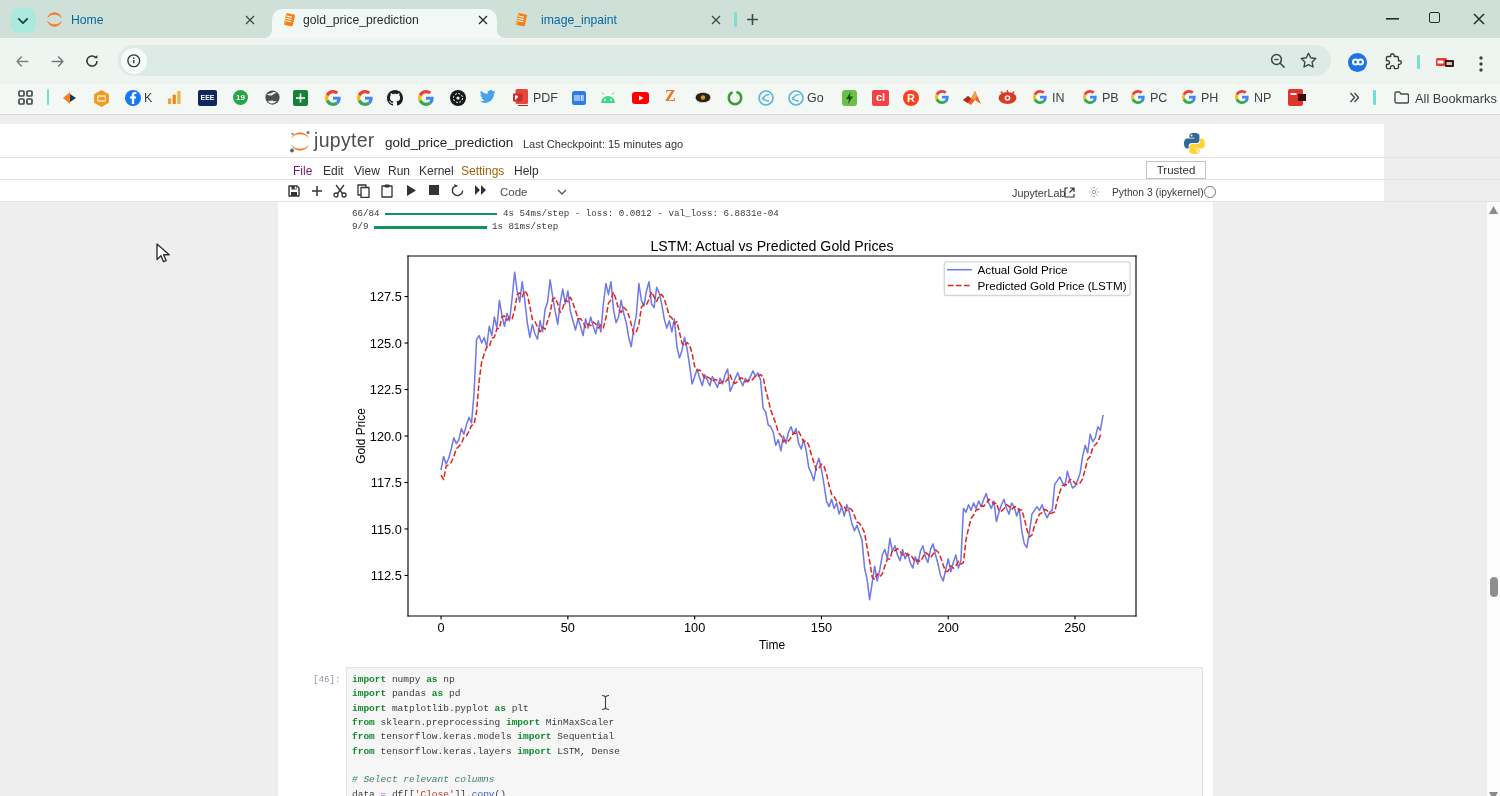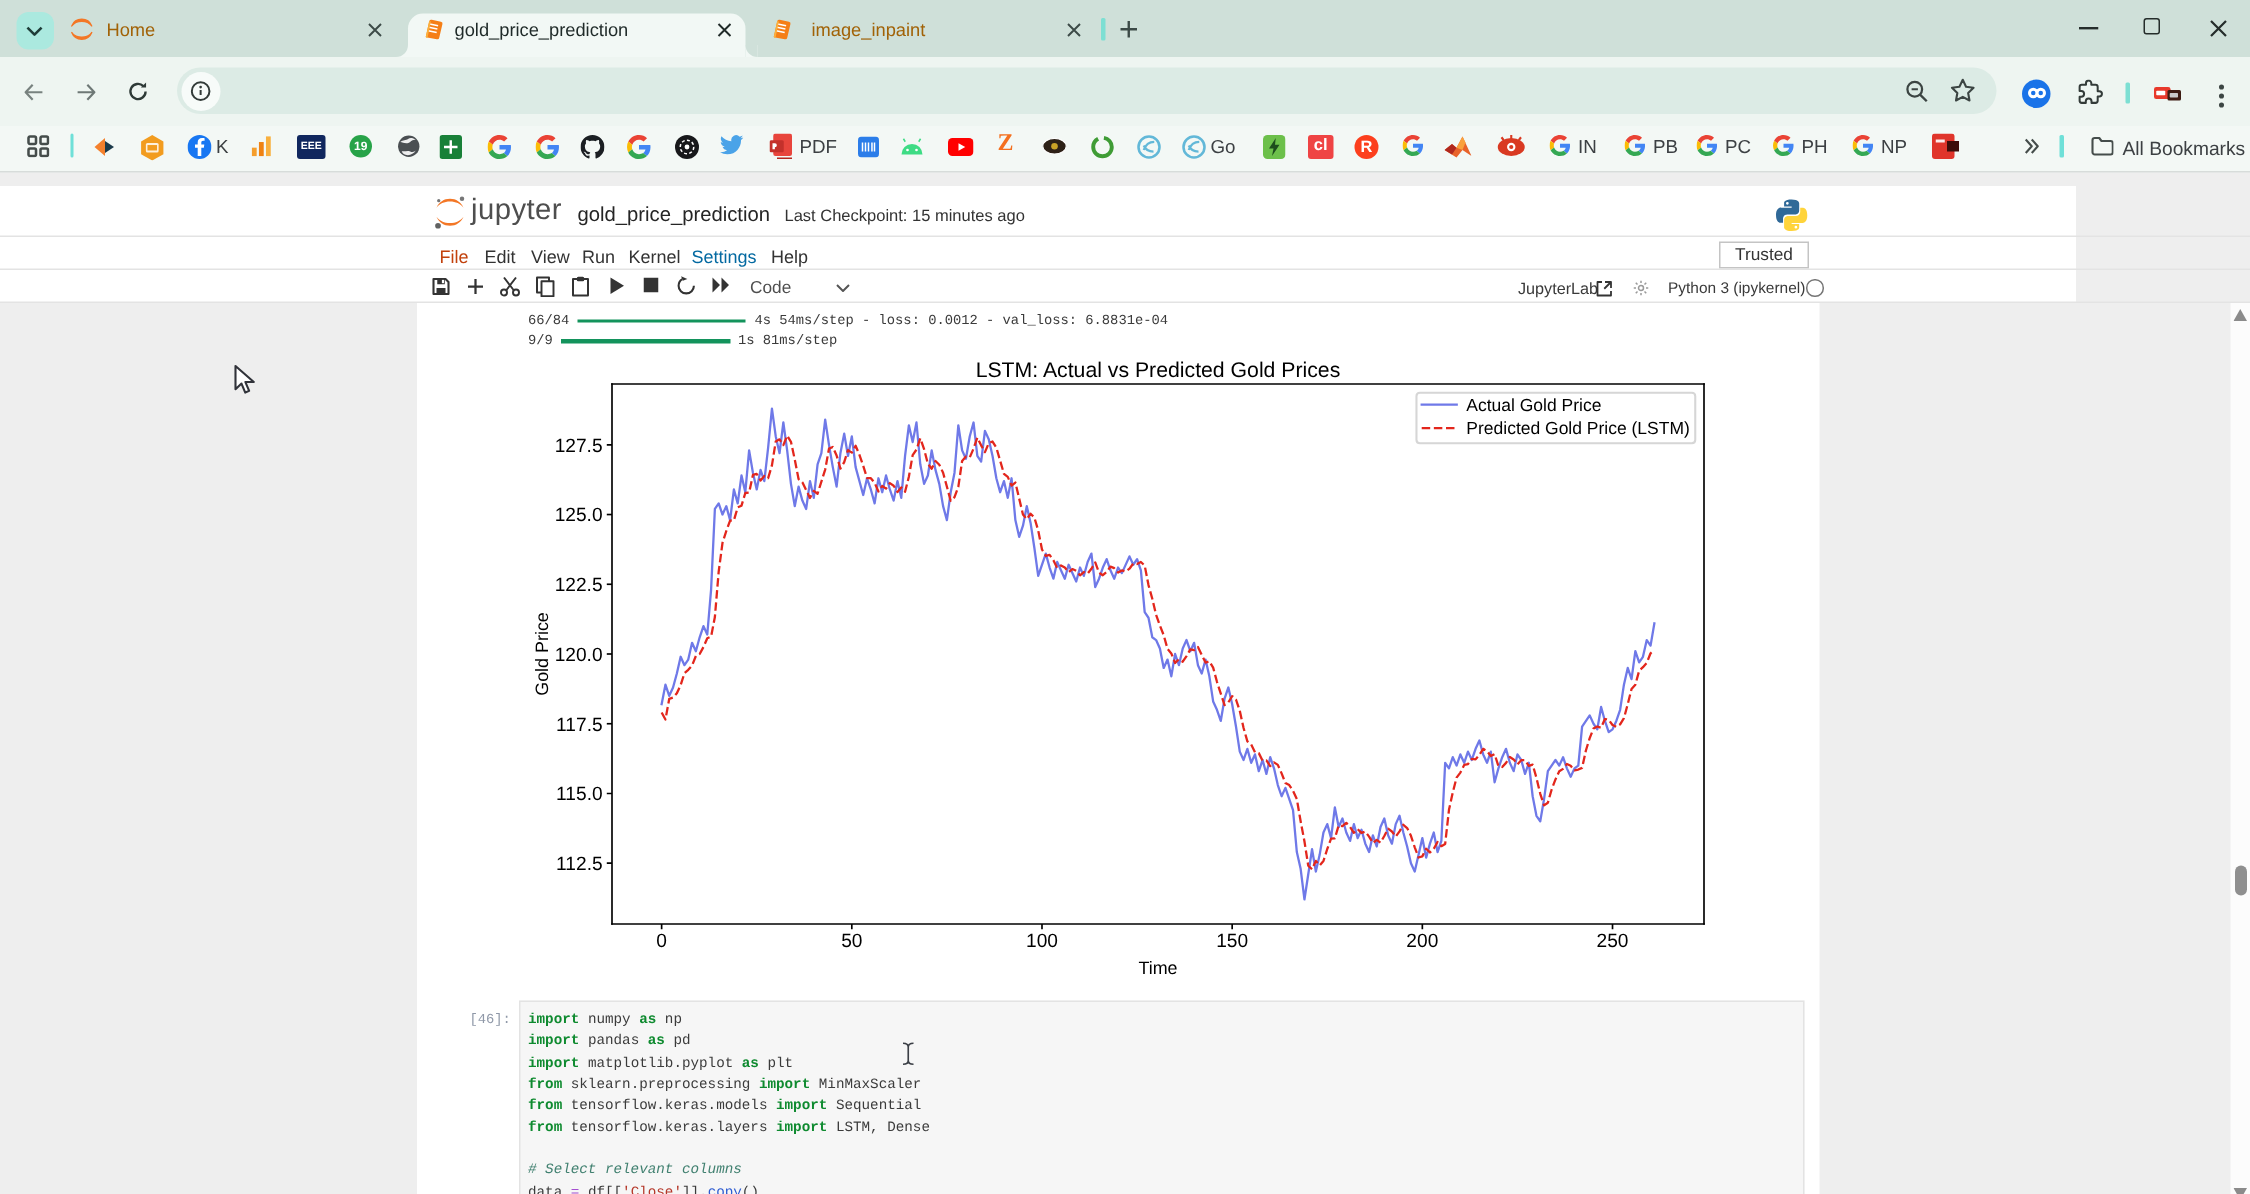--- a/index.html
+++ b/index.html
@@ -1,21 +1,21 @@
 <!DOCTYPE html>
 <html><head><meta charset="utf-8"><style>
 *{margin:0;padding:0;box-sizing:border-box}
 html,body{width:1500px;height:796px;overflow:hidden;font-family:"Liberation Sans",sans-serif;background:#eee}
 .abs{position:absolute}
 .bi{position:absolute}
 .blbl{position:absolute;font:12.5px "Liberation Sans",sans-serif;color:#3c4043}
 #tabbar{position:absolute;left:0;top:0;width:1500px;height:38px;background:#cfe0d9}
 #urlrow{position:absolute;left:0;top:38px;width:1500px;height:46px;background:#eef5f1}
 #bmrow{position:absolute;left:0;top:84px;width:1500px;height:31px;background:#f3f8f5;border-bottom:1px solid #d7dcda}
-.tabtxt{position:absolute;font-size:12.2px;color:#a16207;white-space:nowrap}
+.tabtxt{position:absolute;font-size:12.2px;color:#0369a1;white-space:nowrap}
 #page{position:absolute;left:0;top:124px;width:1384px;height:680px;background:#fff}
 .hline{position:absolute;left:0;width:1500px;height:1px;background:#e3e3e3}
 .mono{font-family:"Liberation Mono",monospace;white-space:pre}
 .kw{color:#0e8a2f;font-weight:bold}.cm{color:#418070;font-style:italic}.st{color:#b5382a}.op{color:#a44fd0}.fn{color:#2d5bd1}
 </style></head>
 <body>
 <div id="tabbar">
  <div class="abs" style="left:11px;top:8px;width:25px;height:25px;border-radius:8px;background:#abe9df"></div>
  <svg class="abs" style="left:17px;top:17px" width="12" height="8" viewBox="0 0 14 9">
       <path d="M1.5 1.5l5.5 5.5 5.5-5.5" stroke="#1e3c38" stroke-width="2" fill="none" stroke-linecap="round"></path>
@@ -299,26 +299,26 @@
       <path d="M40 29c-3 7.5-10 12-18 12S7 36.5 4 29c4 5.5 10.4 8.4 18 8.4S36 34.5 40 29z" fill="#f37726"></path>
     </svg>
  <div class="abs" style="left:314px;top:5px;font-size:19.5px;color:#4e4e4e;letter-spacing:.3px">jupyter</div>
  <div class="abs" style="left:385px;top:11px;font-size:13.5px;color:#252525">gold_price_prediction</div>
  <div class="abs" style="left:523px;top:14px;font-size:11px;color:#333">Last Checkpoint: 15 minutes ago</div>
  <svg class="abs" style="left:1183px;top:8px" width="23" height="23" viewBox="0 0 110 110">
       <path fill="#306998" d="M54.3 4.9c-25.3 0-23.7 11-23.7 11v11.4h24.1v3.4H21s-16.2-1.8-16.2 23.7c0 25.5 14.1 24.6 14.1 24.6h8.4V67.1s-.5-14.1 13.9-14.1h24s13.5.2 13.5-13V17.9s2-13-24.4-13zM41 12.5a4.3 4.3 0 110 8.7 4.3 4.3 0 010-8.7z"></path>
       <path fill="#FFD43B" d="M55 105.1c25.3 0 23.7-11 23.7-11V82.8H54.6v-3.4h33.7s16.2 1.8 16.2-23.7c0-25.5-14.1-24.6-14.1-24.6H82v11.9s.5 14.1-13.9 14.1h-24s-13.5-.2-13.5 13v22.1s-2 13 24.4 13zm13.3-7.6a4.3 4.3 0 110-8.7 4.3 4.3 0 010 8.7z"></path>
     </svg>
  <div class="hline" style="top:33px"></div>
- <div class="abs" style="left:293px;top:40px;font-size:12px;color:#c2410c">File</div>
+ <div class="abs" style="left:293px;top:40px;font-size:12px;color:#701a75">File</div>
  <div class="abs" style="left:323px;top:40px;font-size:12px;color:#333">Edit</div>
  <div class="abs" style="left:354px;top:40px;font-size:12px;color:#333">View</div>
  <div class="abs" style="left:388px;top:40px;font-size:12px;color:#333">Run</div>
  <div class="abs" style="left:419px;top:40px;font-size:12px;color:#333">Kernel</div>
- <div class="abs" style="left:461px;top:40px;font-size:12px;color:#0369a1">Settings</div>
+ <div class="abs" style="left:461px;top:40px;font-size:12px;color:#a16207">Settings</div>
  <div class="abs" style="left:514px;top:40px;font-size:12px;color:#333">Help</div>
  <div class="abs" style="left:1146px;top:37px;width:60px;height:18px;border:1px solid #c4c4c4;font-size:11.5px;color:#333;text-align:center;line-height:16px">Trusted</div>
  <div class="hline" style="top:55px"></div>
  <svg class="abs" style="left:288px;top:61px" width="12" height="12" viewBox="0 0 12 12">
       <path d="M1 1h8l2 2v8H1z" fill="none" stroke="#333" stroke-width="1.4"></path>
       <rect x="3" y="7" width="6" height="4" fill="#333"></rect>
       <rect x="3.5" y="1" width="5" height="3.5" fill="#333"></rect>
       <rect x="6.6" y="1.6" width="1.4" height="2.2" fill="#fff"></rect>
     </svg>
  <svg class="abs" style="left:311px;top:61px" width="12" height="12" viewBox="0 0 12 12">

